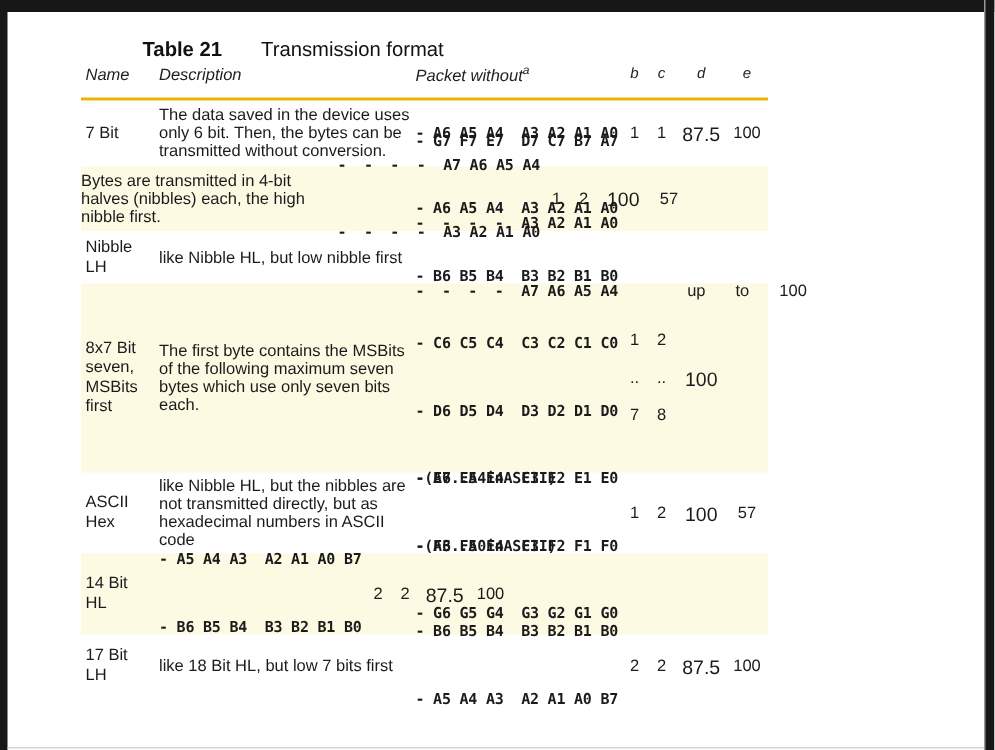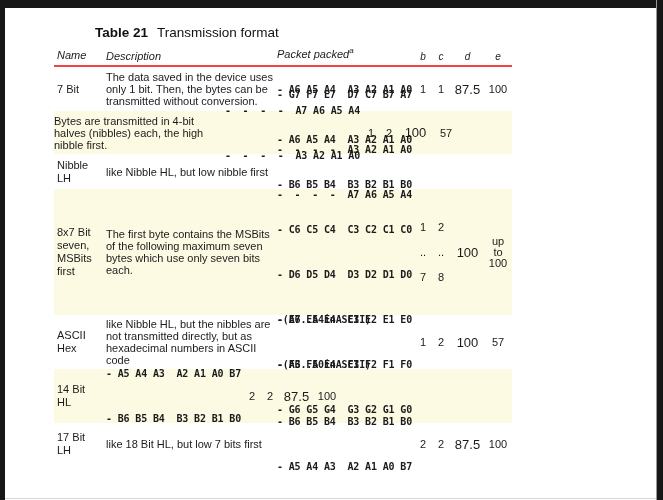--- a/index.html
+++ b/index.html
@@ -8,71 +8,71 @@
     font-family:"Liberation Sans",sans-serif;color:#1b1b1b;overflow:hidden;
   }
   .bar{position:absolute;background:#171717;}
   .bar-top{left:0;top:0;width:663px;height:8px;}
   .bar-left{left:0;top:0;width:5px;height:500px;}
   .bar-right{left:656px;top:0;width:7px;height:500px;border-left:1px solid #9a9a9a;box-sizing:border-box;}
   .line-bottom{position:absolute;left:5px;top:498px;width:651px;height:1px;background:#d6d6d6;}
 
   .tbl{position:absolute;left:54px;top:25px;width:458px;}
   .title{height:19px;margin-left:41px;font-size:13.5px;white-space:nowrap;color:#111;}
-  .title .lbl{font-weight:bold;margin-right:9px;}
-  .hdr{display:flex;align-items:flex-end;height:18px;padding-bottom:3px;
-       border-bottom:2px solid #ef4444;font-style:italic;font-size:11px;color:#222;}
+  .title .lbl{font-weight:bold;margin-right:26px;}
+  .hdr{display:flex;height:18px;padding-bottom:3px;
+       border-bottom:2px solid #eab308;font-style:italic;font-size:11px;color:#222;}
   .hdr .small{font-size:10px;}
   sup.fn{font-size:8px;font-style:italic;vertical-align:super;line-height:0;}
 
   .row{display:flex;align-items:center;box-sizing:border-box;}
   .shaded{background:#fcfae2;}
   .r1{height:44px;} .r2{height:43px;} .r3{height:35px;} .r4{height:126px;}
   .r5{height:54px;} .r6{height:54px;} .r7{height:42px;}
 
   .c-name{width:52px;padding-left:3px;padding-right:9px;box-sizing:border-box;
           font-size:11px;line-height:13px;}
   .c-desc{width:171px;padding-right:4px;box-sizing:border-box;
           font-size:11px;line-height:12px;}
   .c-pkt{width:137px;font-family:"DejaVu Sans Mono",monospace;font-weight:bold;
          font-size:10px;line-height:15px;letter-spacing:-0.15px;white-space:pre;}
   .c-b{width:18px;text-align:center;font-size:11px;}
   .c-c{width:18px;text-align:center;font-size:11px;}
   .c-d{width:35px;text-align:center;font-size:13px;}
   .c-e{width:26px;text-align:center;font-size:11px;}
   .stack{display:flex;flex-direction:column;justify-content:center;line-height:25px;}
-  .stack-tight{display:flex;flex-direction:column;justify-content:center;line-height:11px;}
+  .stack-tight{display:flex;flex-direction:row;justify-content:center;line-height:11px;gap:20px;}
 </style>
 </head>
 <body>
 
 <div class="bar bar-top"></div>
 <div class="bar bar-left"></div>
 <div class="bar bar-right"></div>
 <div class="line-bottom"></div>
 
 <div class="tbl">
 
   <div class="title">
     <span class="lbl">Table 21</span><span>Transmission format</span>
   </div>
 
   <div class="hdr">
     <div class="c-name">Name</div>
     <div class="c-desc">Description</div>
-    <div class="c-pkt" style="font-family:'Liberation Sans',sans-serif;font-weight:normal;letter-spacing:0;font-size:11px;"><span>Packet packed</span><sup class="fn">a</sup></div>
+    <div class="c-pkt" style="font-family:'Liberation Sans',sans-serif;font-weight:normal;letter-spacing:0;font-size:11px;"><span>Packet without</span><sup class="fn">a</sup></div>
     <div class="c-b small">b</div>
     <div class="c-c small">c</div>
     <div class="c-d small">d</div>
     <div class="c-e small">e</div>
   </div>
 
   <div class="row r1">
     <div class="c-name">7 Bit</div>
-    <div class="c-desc">The data saved in the device uses only 1 bit. Then, the bytes can be transmitted without conversion.</div>
+    <div class="c-desc">The data saved in the device uses only 6 bit. Then, the bytes can be transmitted without conversion.</div>
     <div class="c-pkt">
       <div>- A6 A5 A4  A3 A2 A1 A0</div>
     </div>
     <div class="c-b">1</div>
     <div class="c-c">1</div>
     <div class="c-d">87.5</div>
     <div class="c-e">100</div>
   </div>
 
   <div class="row r2 shaded">

